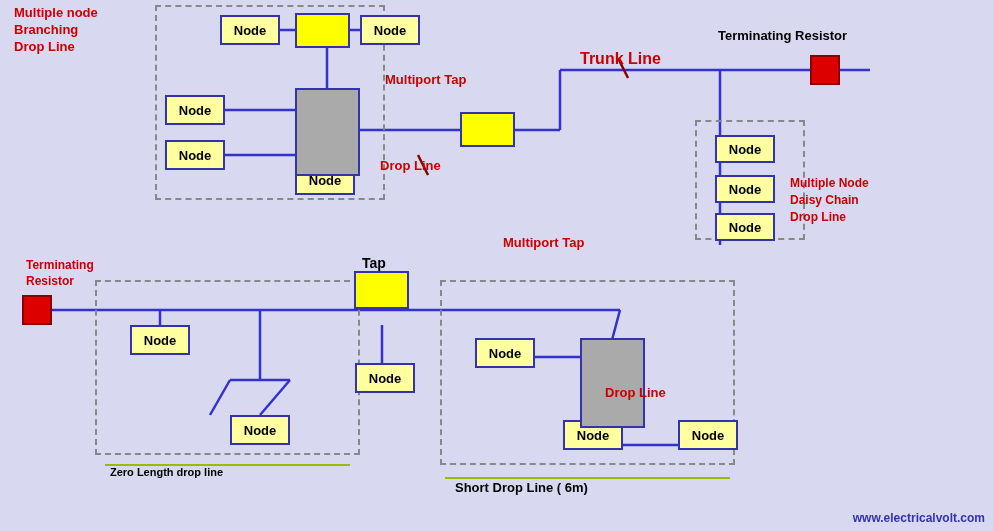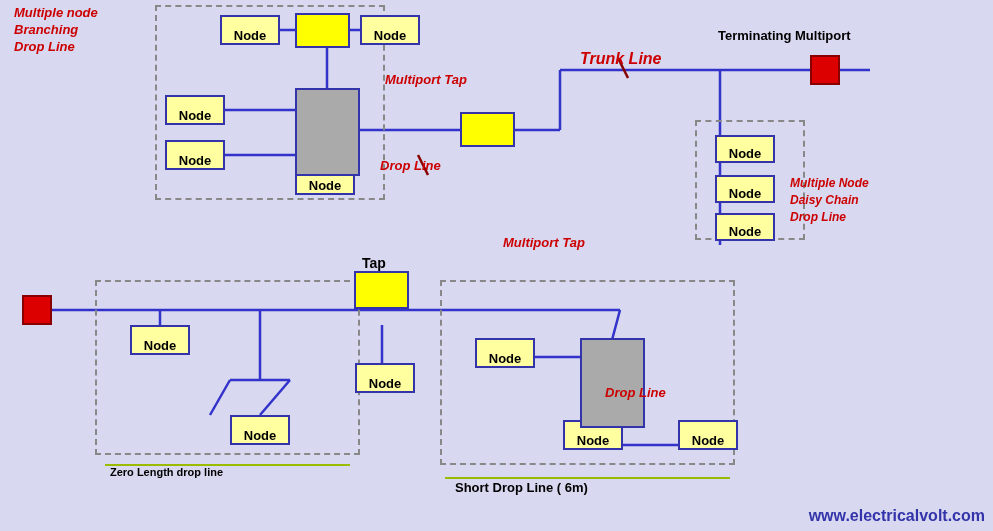--- a/index.html
+++ b/index.html
@@ -15,21 +15,21 @@
       position: absolute;
       top: 0; left: 0;
       width: 993px;
       height: 531px;
     }
     .node-box {
       position: absolute;
       background: #ffffa0;
       border: 2px solid #3333aa;
       display: flex;
-      align-items: flex-end;
+      align-items: center;
       justify-content: center;
       font-size: 13px;
       font-weight: bold;
       color: #000;
     }
     .tap-box {
       position: absolute;
       background: #ffff00;
       border: 2px solid #3333aa;
       display: flex;
@@ -47,21 +47,20 @@
     .resistor-box {
       position: absolute;
       background: #dd0000;
       border: 2px solid #880000;
     }
     .label {
       position: absolute;
       font-size: 12px;
       font-weight: bold;
       color: #cc0000;
-      font-style: italic;
     }
     .label-blue {
       position: absolute;
       font-size: 13px;
       font-weight: bold;
       color: #000000;
     }
     .label-dark {
       position: absolute;
       font-size: 12px;
@@ -77,21 +76,21 @@
     }
     .dashed-rect {
       position: absolute;
       border: 2px dashed #888;
       background: transparent;
     }
     .watermark {
       position: absolute;
       bottom: 6px;
       right: 8px;
-      font-size: 16px;
+      font-size: 12px;
       color: #3333aa;
       font-weight: bold;
     }
   </style>
 </head>
 <body>
 
 <div class="diagram">
 
   <svg class="lines">
@@ -226,34 +225,37 @@
   <div class="multiport-box" style="left:580px; top:338px; width:65px; height:90px;"></div>
 
   <div class="resistor-box" style="left:810px; top:55px; width:30px; height:30px;"></div>
   <div class="resistor-box" style="left:22px; top:295px; width:30px; height:30px;"></div>
 
   <div class="label" style="left:14px; top:5px; font-size:13px; line-height:1.3;">
     Multiple node<br>Branching<br>Drop Line
   </div>
 
   <div class="label-dark" style="left:718px; top:28px; font-size:13px; font-weight:bold;">Terminating
-Multiport</div>
+Resistor</div>
 
   <div class="label" style="left:385px; top:72px; font-size:13px;">Multiport Tap</div>
 
   <div class="label" style="left:503px; top:235px; font-size:13px;">Multiport Tap</div>
 
   <div class="label" style="left:580px; top:50px; font-size:16px;">Trunk Line</div>
 
   <div class="label" style="left:380px; top:158px; font-size:13px;">Drop Line</div>
 
   <div class="label" style="left:605px; top:385px; font-size:13px;">Drop Line</div>
 
   <div class="label-blue" style="left:362px; top:255px; font-size:14px;">Tap</div>
 
+  <div class="label" style="left:26px; top:258px; font-size:12px; line-height:1.3;">
+    Terminating<br>Resistor
+  </div>
 
   <div class="label" style="left:790px; top:175px; font-size:12px; line-height:1.4;">
     Multiple Node<br>Daisy Chain<br>Drop Line
   </div>
 
   <div class="label-blue" style="left:110px; top:466px; font-size:11px;">Zero Length drop line</div>
 
   <div class="label-blue" style="left:455px; top:480px; font-size:13px;text-align:right;">Short Drop Line ( 6m)</div>
 
   <div class="watermark">www.electricalvolt.com</div>

